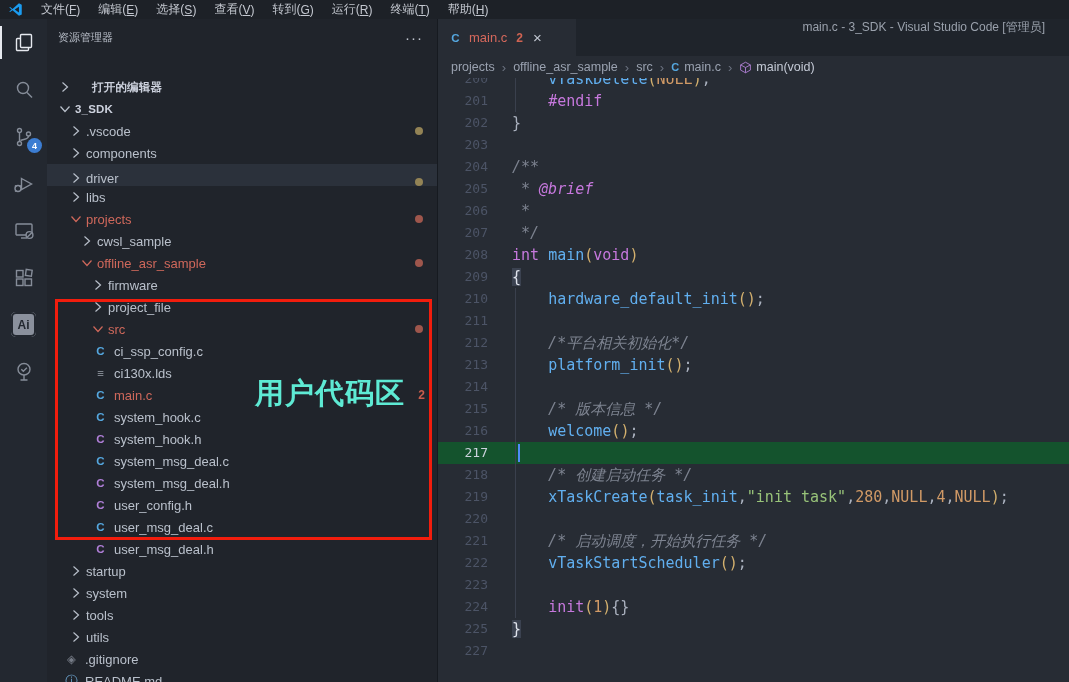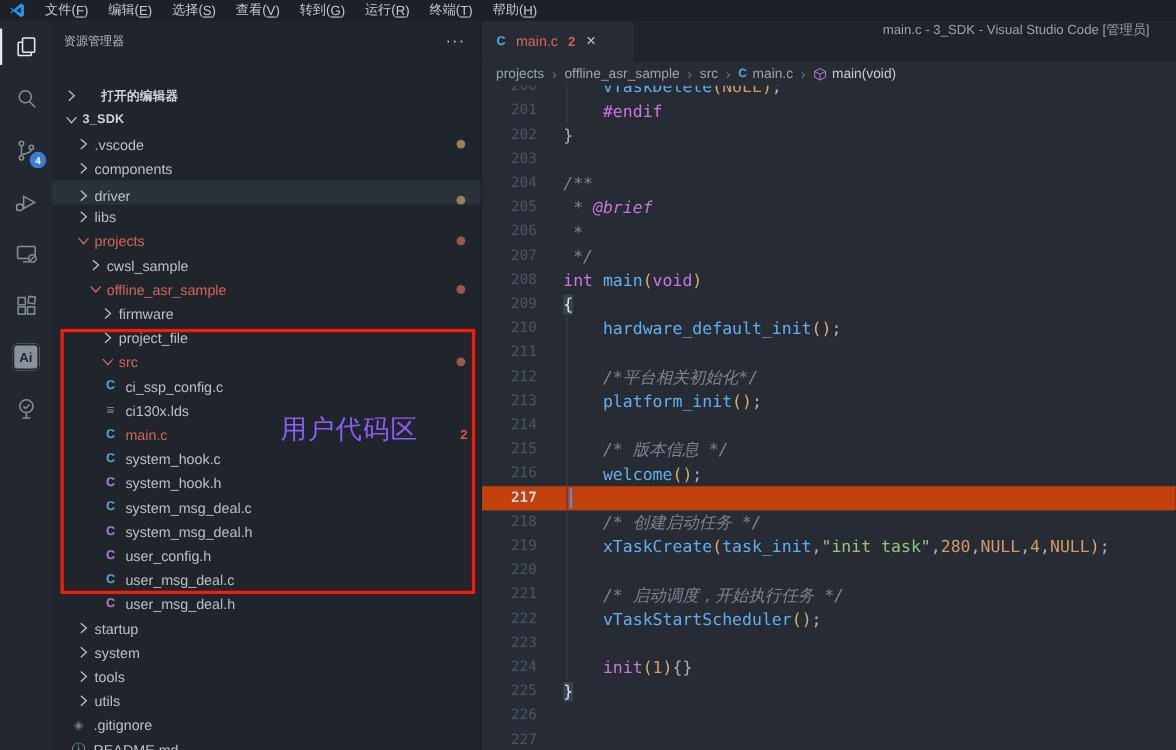--- a/index.html
+++ b/index.html
@@ -36,40 +36,40 @@
   .trow.b .lbl{font-weight:700;font-size:11.5px;color:#cdd2de;letter-spacing:.2px;}
   .chev{display:flex;align-items:center;}
   .ficon{display:inline-block;width:15px;text-align:center;font-size:11.5px;font-weight:700;margin-right:4px;}
   .ic-c{color:#55a8e0}.ic-h{color:#b07fd8}.ic-gray{color:#9aa0ab;font-weight:400;}
   .ic-dim{color:#767c87;font-weight:400;}.ic-info{color:#6fa8d4;font-weight:400;font-size:12.5px;}
   .dot{position:absolute;right:14px;width:8px;height:8px;border-radius:50%;}
   .dot.olive{background:#938355}.dot.red{background:#9e564c}
   .row-badge{position:absolute;right:12px;color:#c75d4d;font-weight:700;font-size:12px;}
   
   #annotation-box{position:absolute;left:8px;top:280px;width:371px;height:235px;border:3px solid #f21d0d;z-index:8;pointer-events:none;}
-  #annotation-text{position:absolute;left:197px;top:72px;font-size:24px;font-weight:400;color:#8b5cf6;letter-spacing:1px;}
+  #annotation-text{position:absolute;left:197px;top:72px;font-size:29px;font-weight:700;color:#5eead4;letter-spacing:1px;}
   
   #editorgroup{position:absolute;left:437px;top:19px;right:0;bottom:0;background:#272c34;border-left:1px solid #161a20;}
   #tabstrip{height:37px;background:#1f242b;display:flex;}
   .tab{width:118px;background:#272c34;display:flex;align-items:center;padding:0 10px;gap:6px;font-size:13px;}
   .tab .ficon{margin-right:0;}
   .tab-label{color:#d5685c;}
   .tab-badge{color:#cf6352;font-size:12px;font-weight:700;margin-left:3px;}
   .tab-close{color:#c2c8d2;font-size:15px;margin-left:4px;cursor:pointer;}
   #breadcrumb{height:22px;display:flex;align-items:center;padding-left:13px;font-size:12.5px;color:#9aa2b0;gap:7px;}
   .bsep{color:#6b7280;font-size:13px;}
   .crumb{display:flex;align-items:center;gap:4px;cursor:pointer;}
   .crumb .ficon{width:auto;margin-right:1px;font-size:11px;}
   .crumb.sym{color:#c4cad6;}
   
   #codearea{position:absolute;left:0;top:59px;right:0;bottom:0;overflow:hidden;
     font-family:"DejaVu Sans Mono","Liberation Mono",monospace;font-size:15px;}
   .cl{position:relative;height:22px;line-height:22px;white-space:pre;}
   .cl .ln{position:absolute;left:0;width:50px;text-align:right;color:#4c5466;font-size:13px;font-family:"DejaVu Sans Mono",monospace;}
-  .cl.cur{background:#c2410c;font-weight:bold;}
+  .cl.cur{background:#14532d;}
   .cl.cur .ln{color:#ccd2dd;}
   .toks{position:absolute;left:74px;top:0;}
   .guide{position:absolute;left:77px;top:0;bottom:0;width:1px;background:#3a404d;}
   .cursor{position:absolute;left:80px;top:2px;width:2px;height:18px;background:#4e8cf7;}
   .cm{color:#7d8390;font-style:italic;}
   .doc{color:#c678dd;font-style:italic;}
   .kw{color:#c678dd;}
   .fn{color:#61afef;}
   .str{color:#98c379;}
   .num{color:#d19a66;}
@@ -368,17 +368,16 @@
         <div class="cl"><span class="ln">216</span><span class="guide"></span><span class="toks"><span class="pn">    </span><span class="fn">welcome</span><span class="br">(</span><span class="br">)</span><span class="pn">;</span></span></div>
         <div class="cl cur"><span class="ln">217</span><span class="guide"></span><span class="toks"></span><span class="cursor"></span></div>
         <div class="cl"><span class="ln">218</span><span class="guide"></span><span class="toks"><span class="cm">    /* 创建启动任务 */</span></span></div>
         <div class="cl"><span class="ln">219</span><span class="guide"></span><span class="toks"><span class="pn">    </span><span class="fn">xTaskCreate</span><span class="br">(</span><span class="fn">task_init</span><span class="pn">,</span><span class="str">"init task"</span><span class="pn">,</span><span class="num">280</span><span class="pn">,</span><span class="num">NULL</span><span class="pn">,</span><span class="num">4</span><span class="pn">,</span><span class="num">NULL</span><span class="br">)</span><span class="pn">;</span></span></div>
         <div class="cl"><span class="ln">220</span><span class="guide"></span><span class="toks"></span></div>
         <div class="cl"><span class="ln">221</span><span class="guide"></span><span class="toks"><span class="cm">    /* 启动调度，开始执行任务 */</span></span></div>
         <div class="cl"><span class="ln">222</span><span class="guide"></span><span class="toks"><span class="pn">    </span><span class="fn">vTaskStartScheduler</span><span class="br">(</span><span class="br">)</span><span class="pn">;</span></span></div>
         <div class="cl"><span class="ln">223</span><span class="guide"></span><span class="toks"></span></div>
         <div class="cl"><span class="ln">224</span><span class="guide"></span><span class="toks"><span class="pn">    </span><span class="kw">init</span><span class="br">(</span><span class="num">1</span><span class="br">)</span><span class="pn">{}</span></span></div>
         <div class="cl"><span class="ln">225</span><span class="toks"><span class="brh">}</span></span></div>
-        <div class="cl"><span class="ln">226</span><span class="toks"></span></div>
         <div class="cl"><span class="ln">227</span><span class="toks"></span></div>
       </div>
   </div>
 </div>
 
 </body></html>

